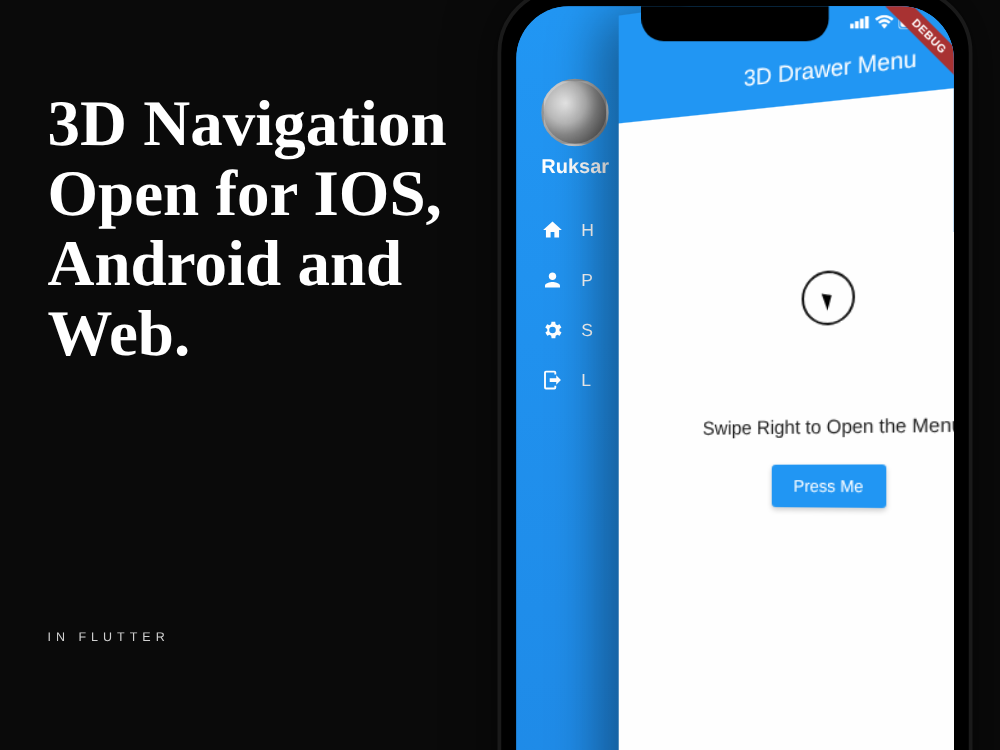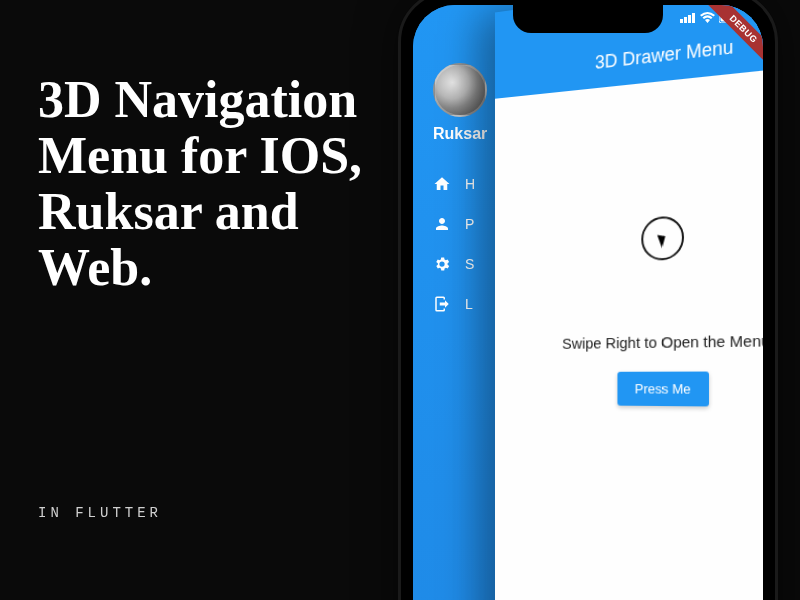--- a/index.html
+++ b/index.html
@@ -20,23 +20,23 @@
       font-weight: 700;
       font-size: 52px;
       line-height: 1.08;
       max-width: 360px;
     }
     .subhead {
       position: absolute;
       left: 38px;
       top: 505px;
       color: #d0d0d0;
-      font-size: 14px;
+      font-size: 10px;
       letter-spacing: 4px;
-      font-family: Liberation Mono, monospace;
+      font-family: Liberation Sans, sans-serif;
     }
     .phone {
       position: absolute;
       left: 398px;
       top: -10px;
       width: 380px;
       height: 780px;
       background: #000;
       border-radius: 52px;
       border: 3px solid #1a1a1a;
@@ -182,21 +182,21 @@
       padding: 9px 18px;
       font-size: 13px;
       border-radius: 3px;
       cursor: pointer;
       box-shadow: 0 2px 4px rgba(0,0,0,0.2);
     }
   </style>
 </head>
 <body>
 
-<div class="headline">3D Navigation Menu for IOS, Ruksar and Web.</div>
+<div class="headline">3D Navigation Open for IOS, Android and Web.</div>
 <div class="subhead">IN FLUTTER</div>
 
 <div class="phone">
   <div class="phone-screen">
     <div class="notch"></div>
     <div class="debug-banner">DEBUG</div>
 
     <div class="status-bar">
       <svg width="16" height="11" viewBox="0 0 16 11">
           <rect x="0" y="7" width="3" height="4" fill="#fff"></rect>

